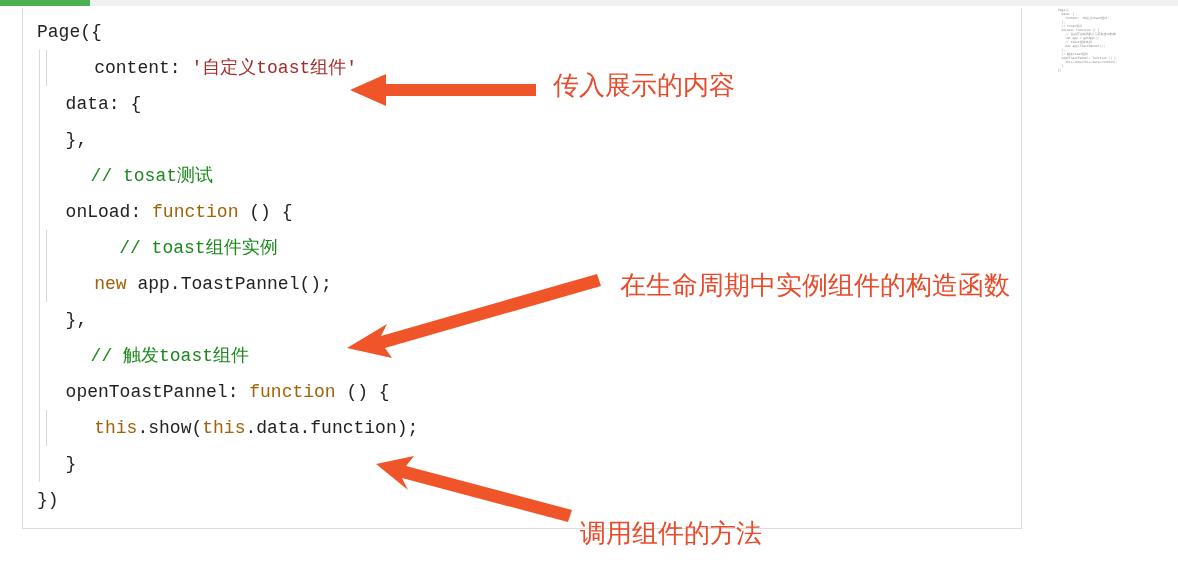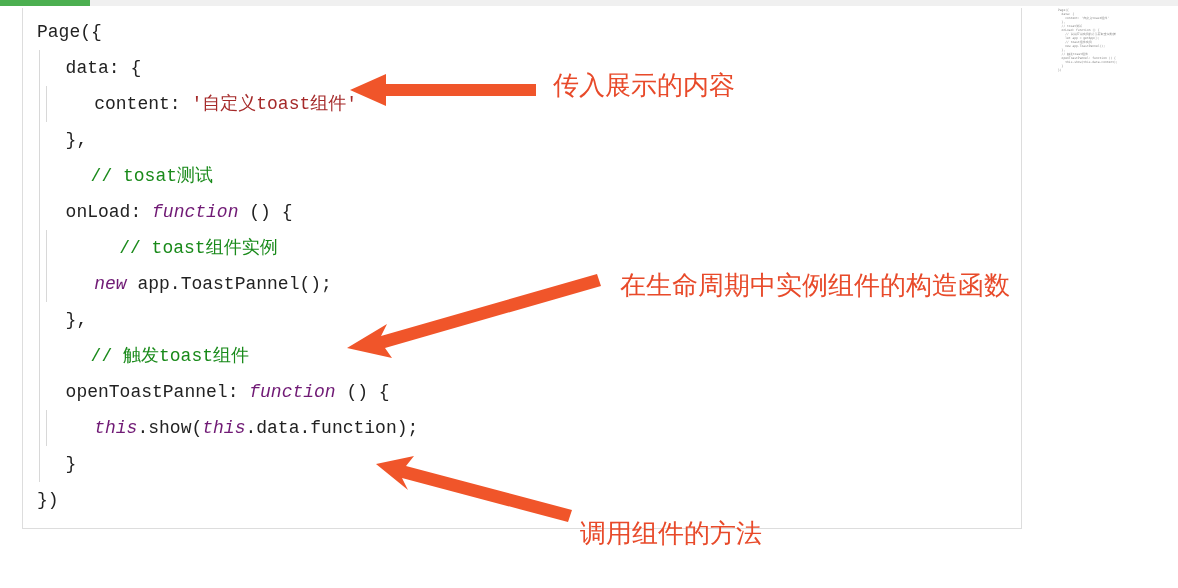--- a/index.html
+++ b/index.html
@@ -37,21 +37,21 @@
   }
   .line { white-space: pre; font-size: 18px; color: #222; position: relative;}
   .guide {
     display: inline-block;
     border-left: 1px solid #d8d8d8;
     height: 36px;
     vertical-align: top;
     margin-right: 4px;
     margin-left: 2px;
   }
-  .kw { color: #701a75; font-style: italic; }
+  .kw { color: #a16207; }
   .str { color: #a52a2a; }
   .com { color: #198a1a; margin-left: 25px; }
   .plain { color: #222; }
 
   .minimap {
     position: absolute;
     right: 10px;
     top: 8px;
     width: 110px;
     height: 80px;
@@ -77,22 +77,22 @@
 </style>
 </head>
 <body>
 
 <div class="topbar">
   <div class="topbar-green"></div>
 </div>
 
 <div class="editor">
   <div class="line"><span class="plain">Page({</span></div>
+  <div class="line"><span class="guide"></span><span class="guide"></span><span class="plain">    content: </span><span class="str">'自定义toast组件'</span></div>
   <div class="line"><span class="guide"></span><span class="plain">  data: {</span></div>
-  <div class="line"><span class="guide"></span><span class="guide"></span><span class="plain">    content: </span><span class="str">'自定义toast组件'</span></div>
   <div class="line"><span class="guide"></span><span class="plain">  },</span></div>
   <div class="line"><span class="guide"></span><span class="plain">  </span><span class="com">// tosat测试</span></div>
   <div class="line"><span class="guide"></span><span class="plain">  onLoad: </span><span class="kw">function</span><span class="plain"> () {</span></div>
   <div class="line"><span class="guide"></span><span class="guide"></span><span class="plain">    </span><span class="com">// toast组件实例</span></div>
   <div class="line"><span class="guide"></span><span class="guide"></span><span class="plain">    </span><span class="kw">new</span><span class="plain"> app.ToastPannel();</span></div>
   <div class="line"><span class="guide"></span><span class="plain">  },</span></div>
   <div class="line"><span class="guide"></span><span class="plain">  </span><span class="com">// 触发toast组件</span></div>
   <div class="line"><span class="guide"></span><span class="plain">  openToastPannel: </span><span class="kw">function</span><span class="plain"> () {</span></div>
   <div class="line"><span class="guide"></span><span class="guide"></span><span class="plain">    </span><span class="kw">this</span><span class="plain">.show(</span><span class="kw">this</span><span class="plain">.data.function);</span></div>
   <div class="line"><span class="guide"></span><span class="plain">  }</span></div>

